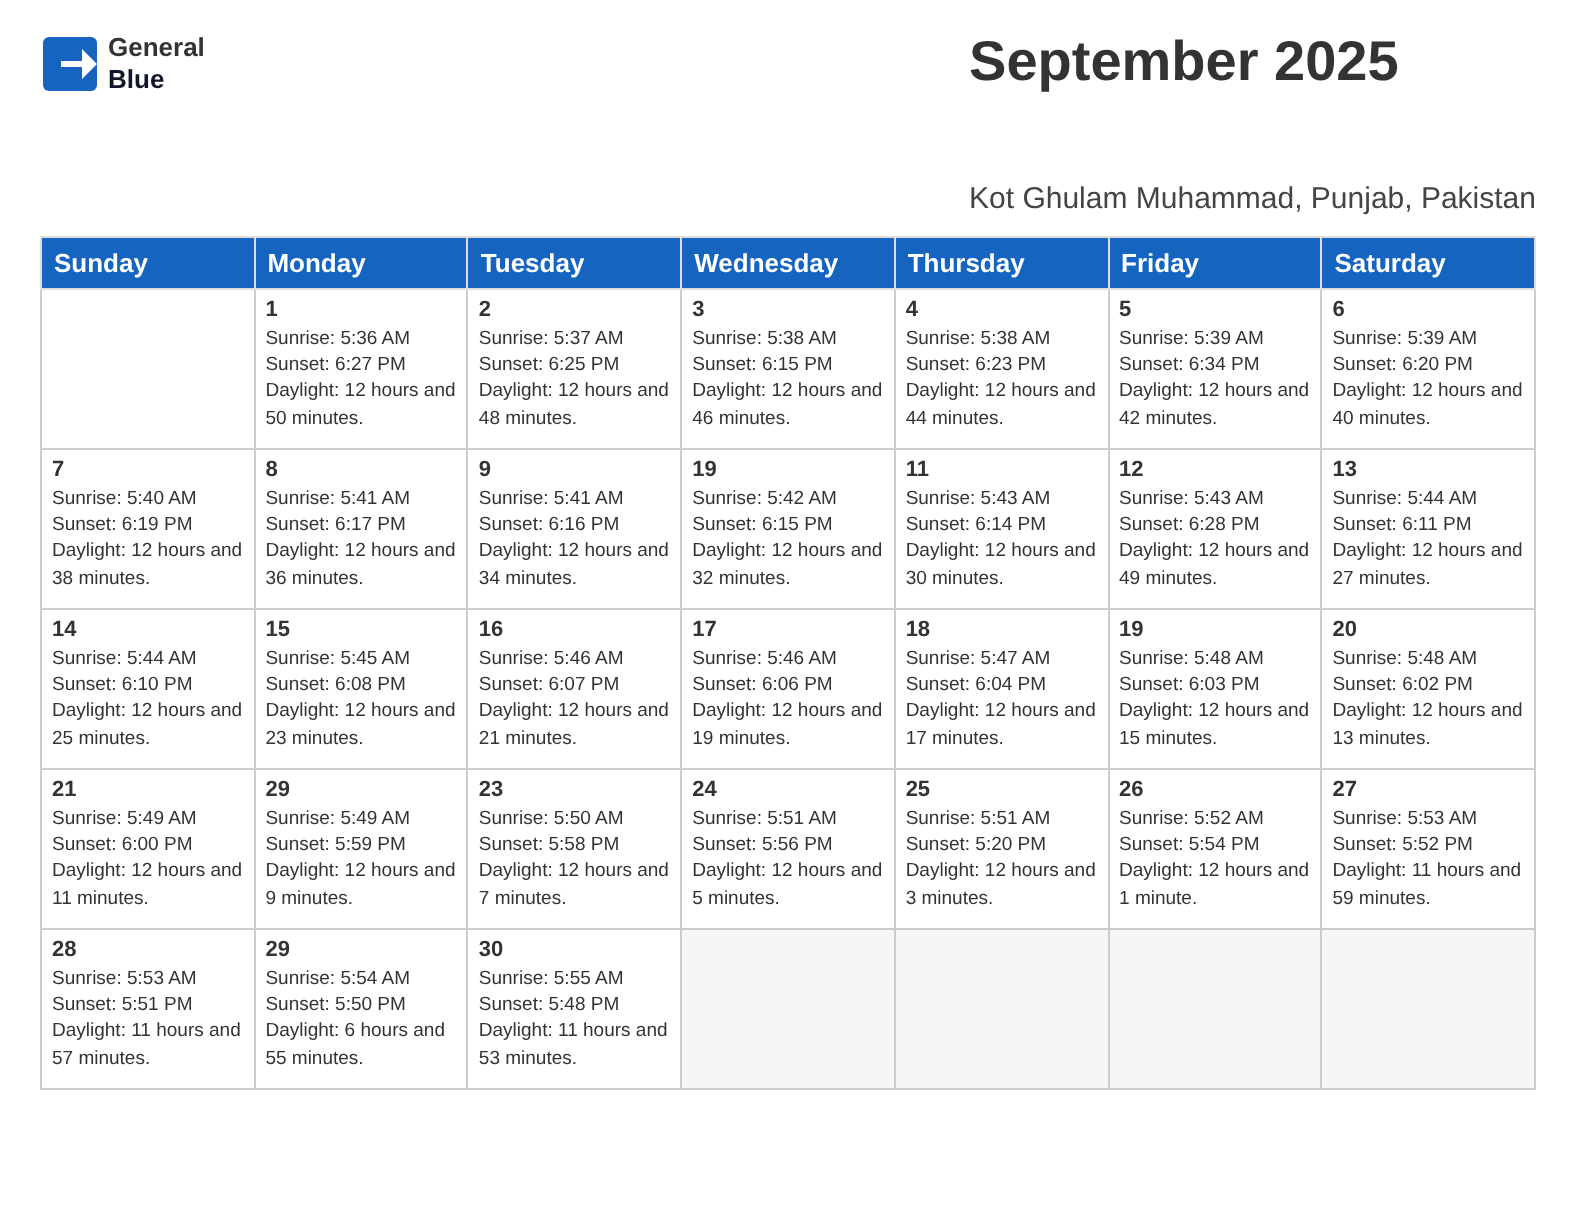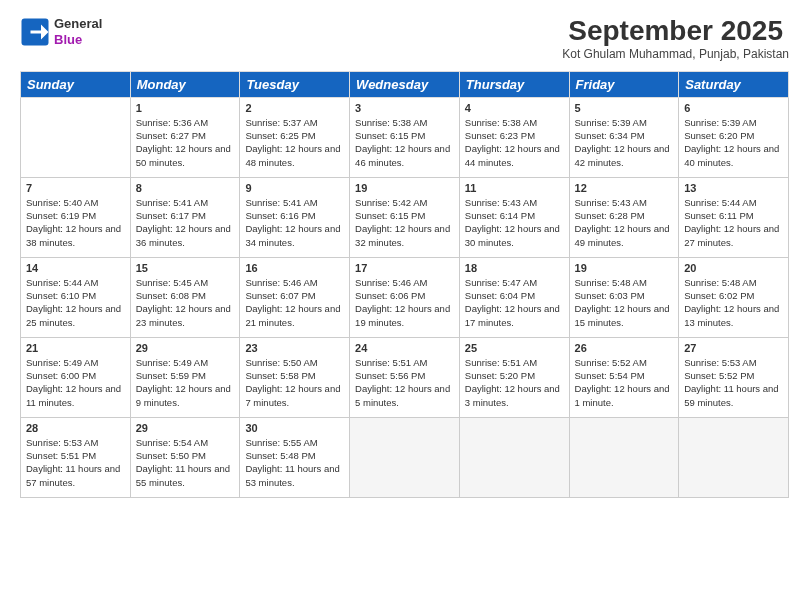--- a/index.html
+++ b/index.html
@@ -6,21 +6,21 @@
     body {
       font-family: Arial, sans-serif;
       background: #fff;
       width: 792px;
       height: 612px;
       overflow: hidden;
     }
     .page {
       width: 792px;
       height: 604px;
-      padding: 16px 3px 10px 20px;
+      padding: 16px 24px 10px 20px;
     }
     .header {
       display: flex;
       align-items: flex-start;
       justify-content: space-between;
       margin-bottom: 10px;
     }
     .logo {
       display: flex;
       align-items: center;
@@ -30,47 +30,47 @@
       font-size: 13px;
       font-weight: bold;
       color: #333;
       line-height: 1.2;
     }
     .logo-icon {
       width: 30px;
       height: 30px;
     }
     .title-block {
-      text-align: center;
+      text-align: left;
     }
     .title-block h1 {
       font-size: 28px;
       font-weight: bold;
       color: #333;
       line-height: 1.1;
     }
     .title-block h2 {
-      font-size: 12px;
+      font-size: 15px;
       font-weight: normal;
       color: #444;
+      margin-top: 44px;
     }
     .calendar {
       width: 100%;
       border-collapse: collapse;
       table-layout: fixed;
     }
     .calendar th {
       background-color: #1565c0;
       color: #fff;
       text-align: left;
       padding: 5px 6px;
       font-size: 13px;
       font-weight: 600;
       border: 1px solid #ddd;
-      font-style: italic;
     }
     .calendar td {
       vertical-align: top;
       border: 1px solid #ccc;
       padding: 4px 5px;
       font-size: 9.5px;
       color: #333;
       height: 80px;
       background: #fff;
     }
@@ -93,21 +93,21 @@
 
 <div class="page">
   <div class="header">
     <div class="logo">
       <svg class="logo-icon" viewBox="0 0 40 40">
         <rect x="2" y="2" width="36" height="36" rx="4" fill="#1565c0"></rect>
         <polygon points="28,10 38,20 28,30 28,22 14,22 14,18 28,18" fill="white"></polygon>
       </svg>
       <div class="logo-text">
         <div><span style="color:#333">General</span></div>
-        <div><span style="color:#a21caf">Blue</span></div>
+        <div><span style="color:#0f172a">Blue</span></div>
       </div>
     </div>
     <div class="title-block">
       <h1>September 2025</h1>
       <h2>Kot Ghulam Muhammad, Punjab, Pakistan</h2>
     </div>
   </div>
 
   <table class="calendar">
     <thead>
@@ -297,21 +297,21 @@
           <td>
             <span class="day-number">28</span>
             <span class="cell-line">Sunrise: 5:53 AM</span>
             <span class="cell-line">Sunset: 5:51 PM</span>
             <span class="cell-line">Daylight: 11 hours and 57 minutes.</span>
           </td>
           <td>
             <span class="day-number">29</span>
             <span class="cell-line">Sunrise: 5:54 AM</span>
             <span class="cell-line">Sunset: 5:50 PM</span>
-            <span class="cell-line">Daylight: 11 hours and 55 minutes.</span>
+            <span class="cell-line">Daylight: 6 hours and 55 minutes.</span>
           </td>
           <td>
             <span class="day-number">30</span>
             <span class="cell-line">Sunrise: 5:55 AM</span>
             <span class="cell-line">Sunset: 5:48 PM</span>
             <span class="cell-line">Daylight: 11 hours and 53 minutes.</span>
           </td>
           <td class="gray-bg"></td>
           <td class="gray-bg"></td>
           <td class="gray-bg"></td>

